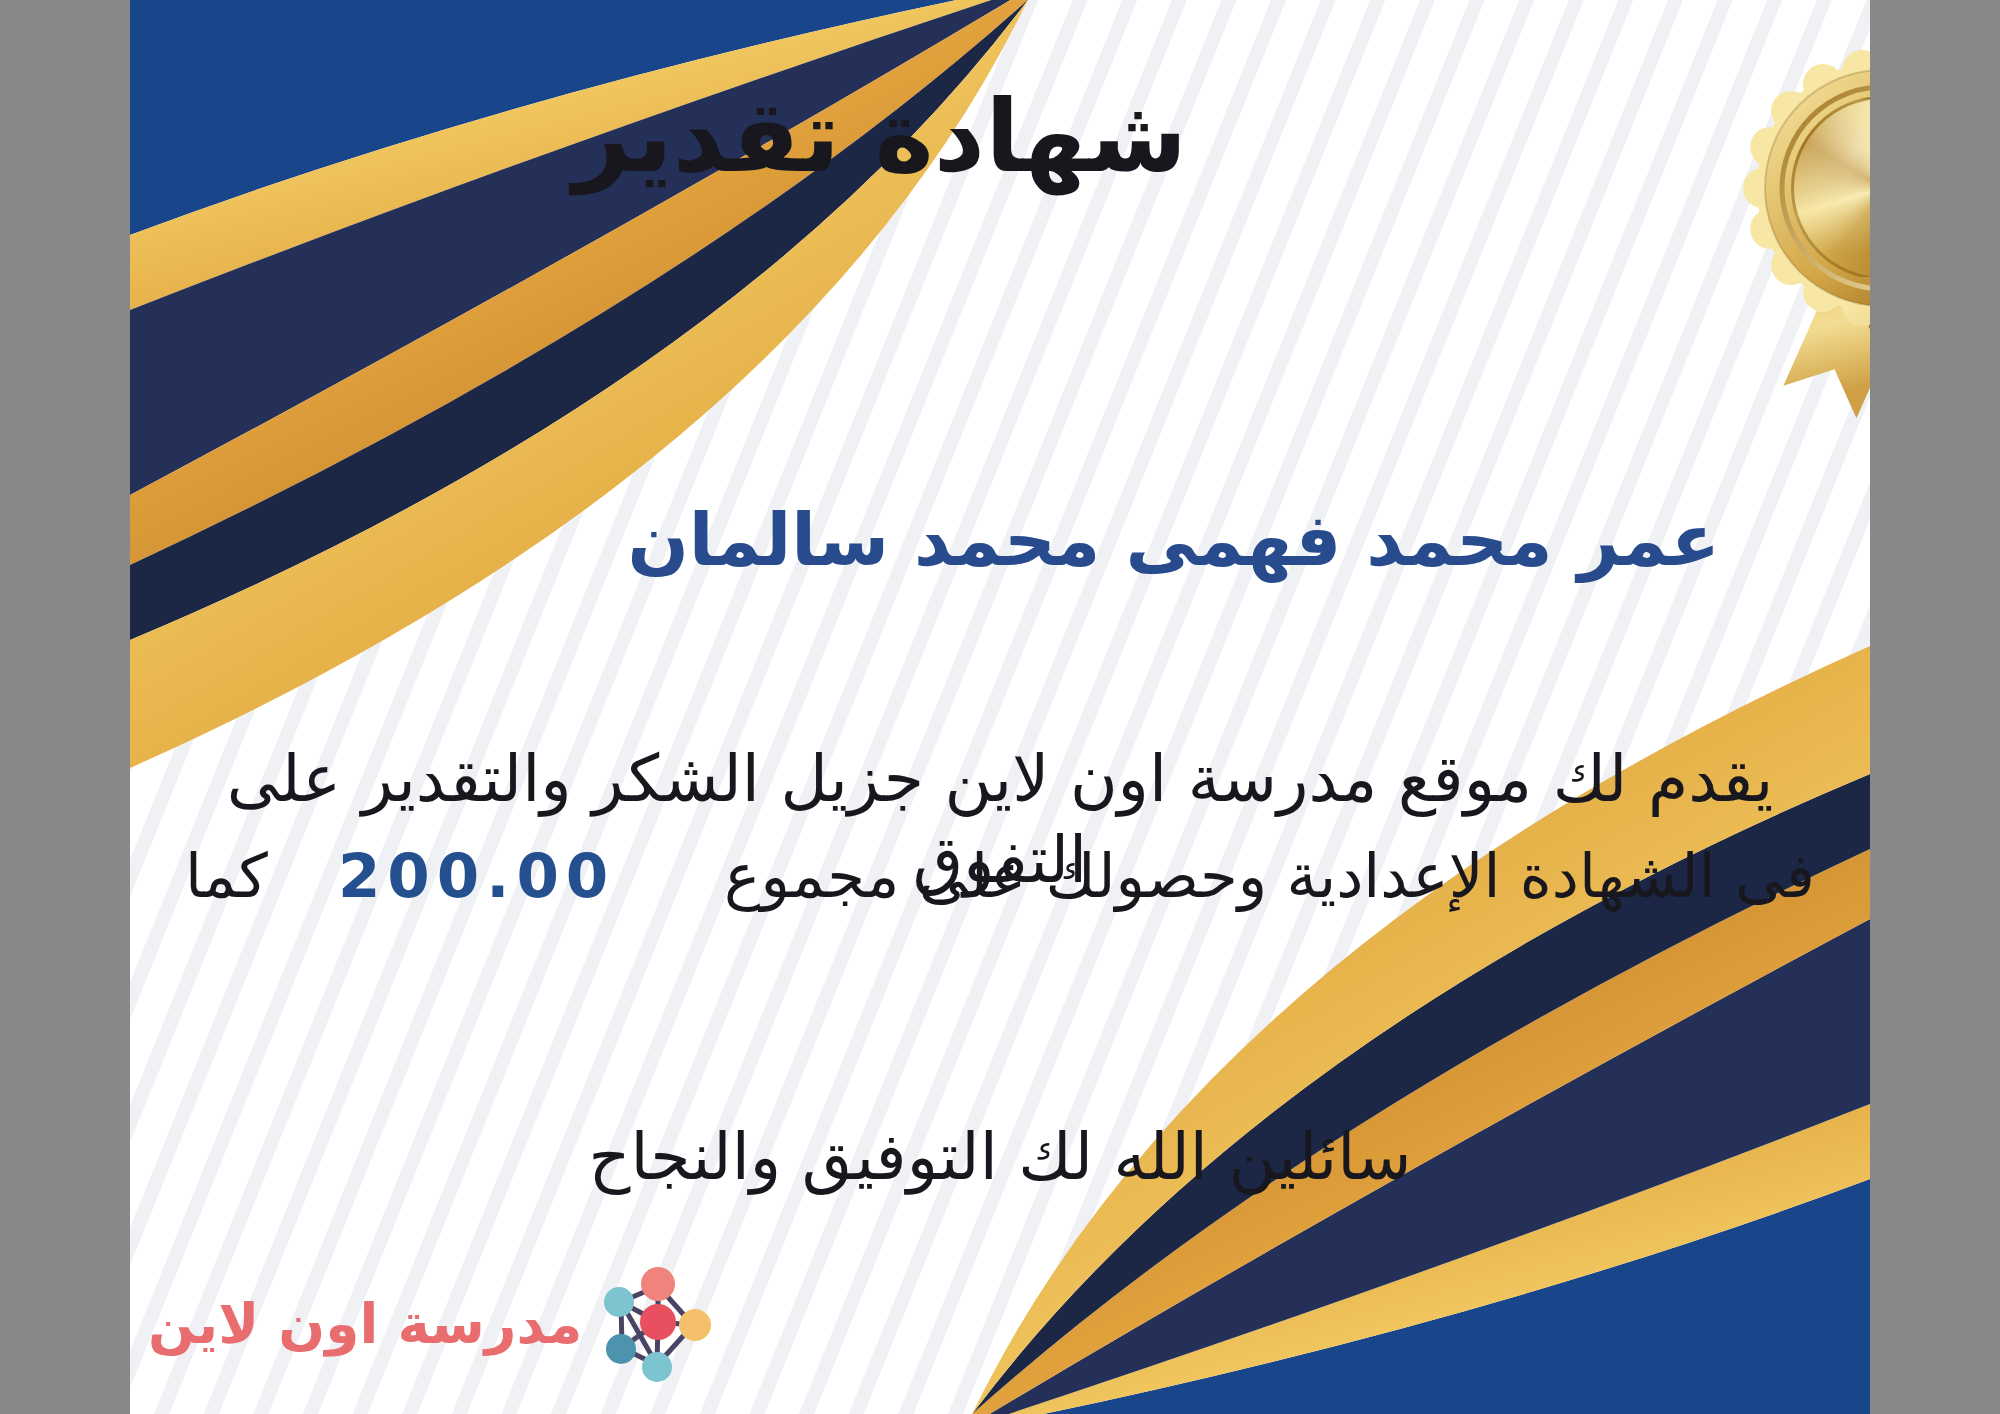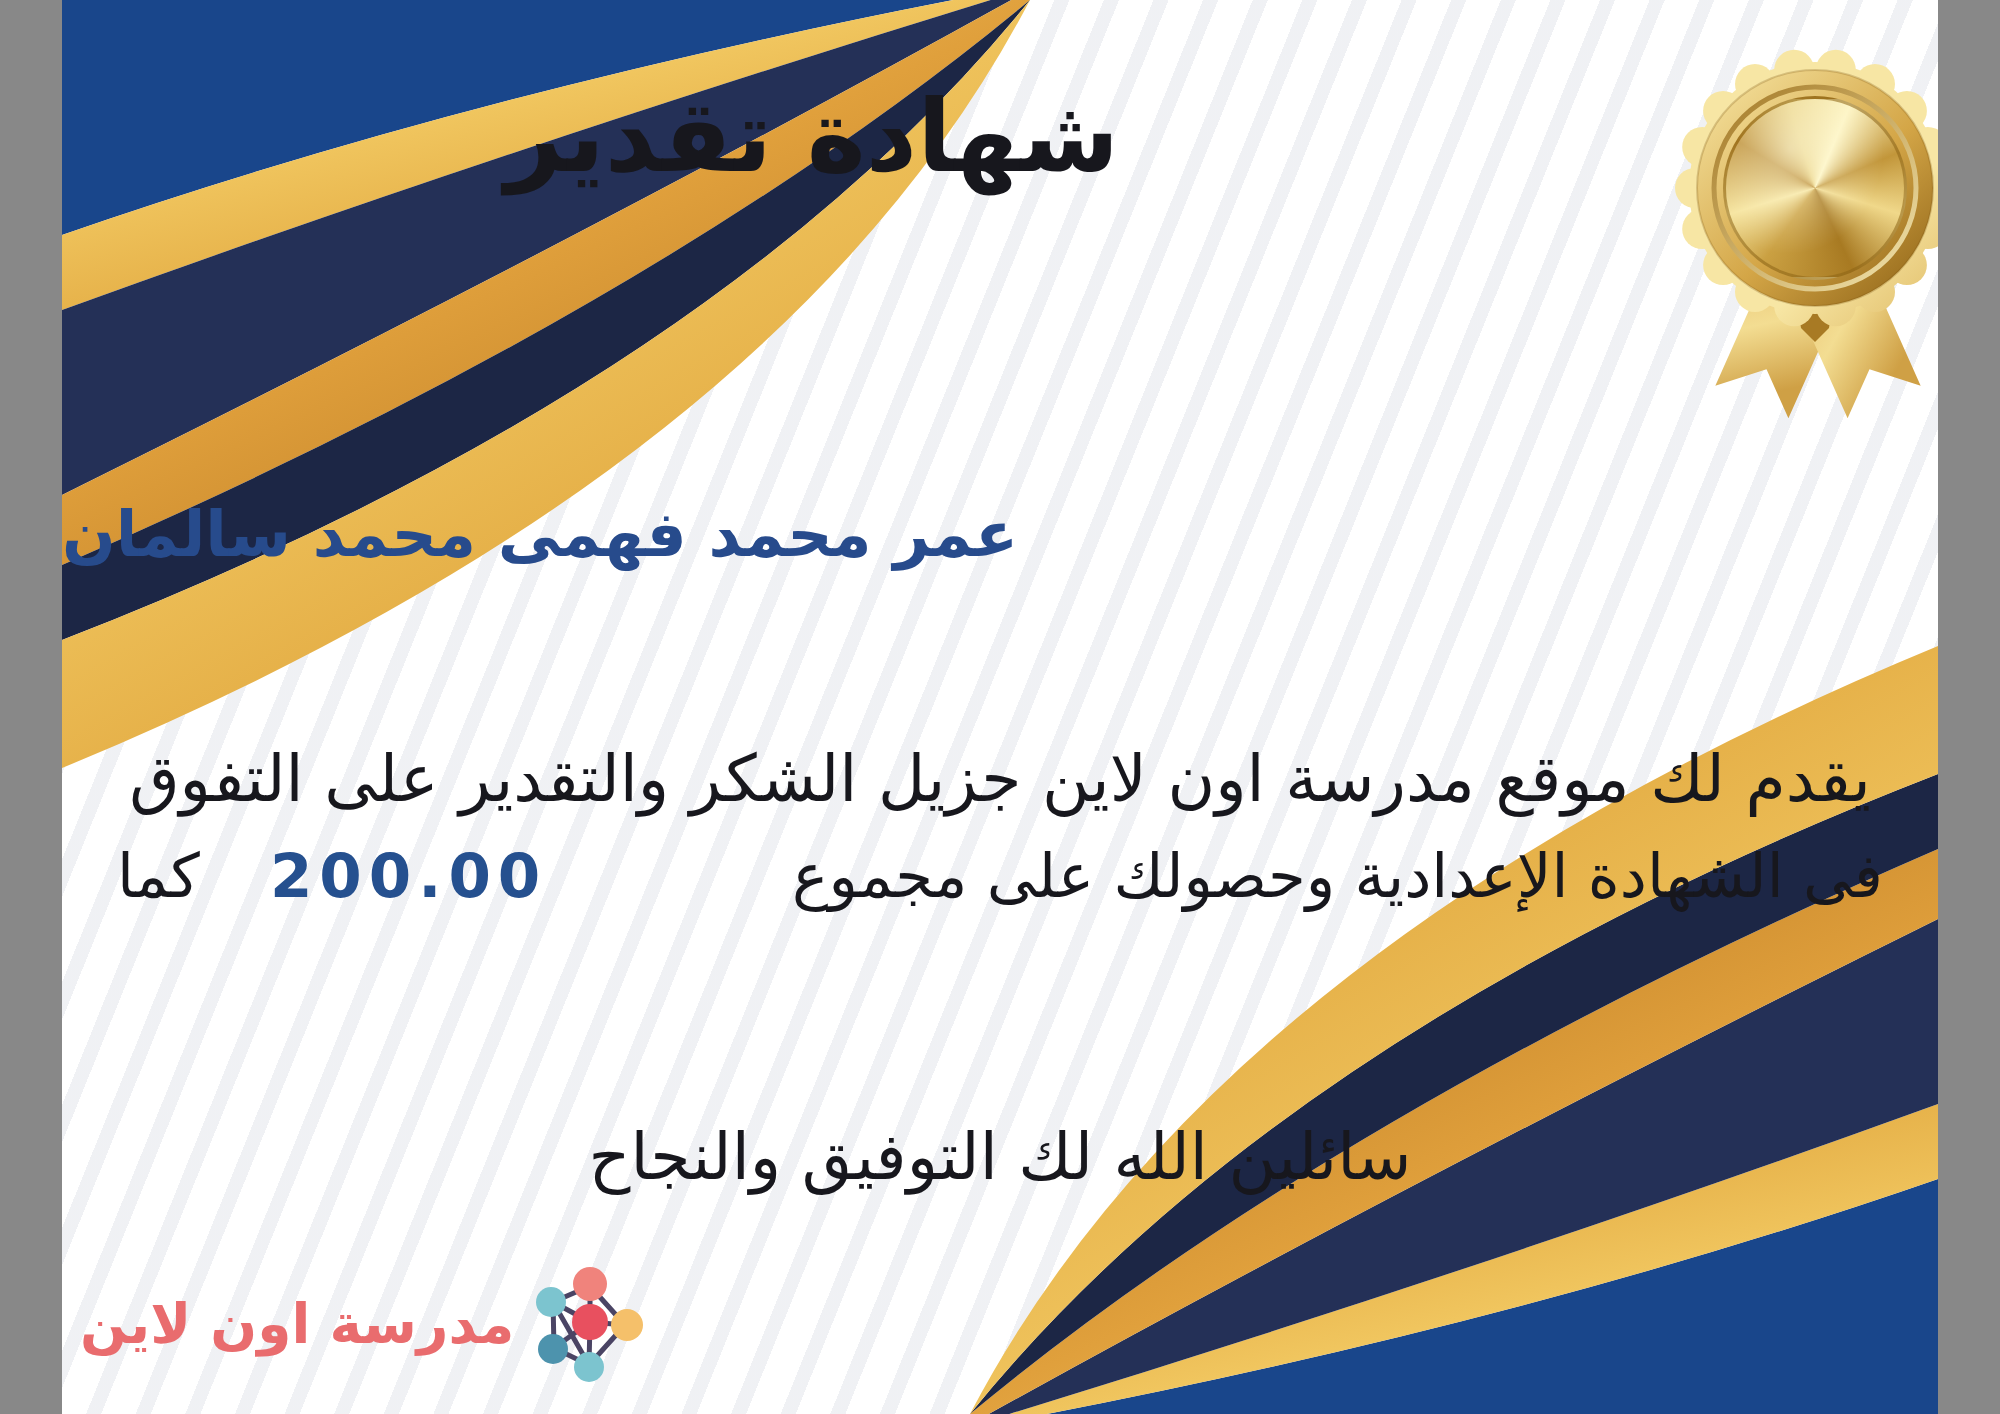--- a/index.html
+++ b/index.html
@@ -1,17 +1,17 @@
 <!DOCTYPE html>
 <html lang="ar"><head>
 <meta charset="utf-8">
 <style>
   html,body{margin:0;padding:0;background:#888;}
   .stage{
-    position:relative;width:1876px;height:1414px;margin:0 auto;overflow:hidden;
+    position:relative;width:1740px;height:1414px;margin:0 auto;overflow:hidden;
     background:#ffffff;font-family:"DejaVu Sans", sans-serif;
   }
   
   .texture{
     position:absolute;inset:0;z-index:0;pointer-events:none;
     background:repeating-linear-gradient(112deg,
       rgba(221,224,231,0.45) 0 14px, rgba(255,255,255,0) 14px 46px);
   }
   .corners-svg{position:absolute;inset:0;width:100%;height:100%;z-index:1;}
 
@@ -32,22 +32,22 @@
     content:"";position:absolute;inset:0;border-radius:50%;
     background:radial-gradient(ellipse at 36% 28%, rgba(255,253,230,.55), rgba(255,255,255,0) 58%);
   }
 
   
   .cert-title{
     position:absolute;top:78px;left:0;width:1500px;text-align:center;z-index:3;
     font-size:100px;font-weight:bold;color:#17171d;letter-spacing:1px;
   }
   .student-name{
-    position:absolute;top:498px;left:0;width:1590px;text-align:left;z-index:3;
-    font-size:63px;font-weight:bold;color:#274b8c;
+    position:absolute;top:498px;left:0;width:1590px;text-align:right;z-index:3;
+    font-size:72px;font-weight:bold;color:#274b8c;
   }
   .body-line{
     position:absolute;left:55px;right:55px;text-align:center;z-index:3;
     font-size:65px;color:#17171d;line-height:1.25;
   }
   .line1{top:738px;}
   .line3{top:942px;}
   .closing{top:1116px;}
   .line2{
     position:absolute;left:55px;right:55px;top:840px;z-index:3;

